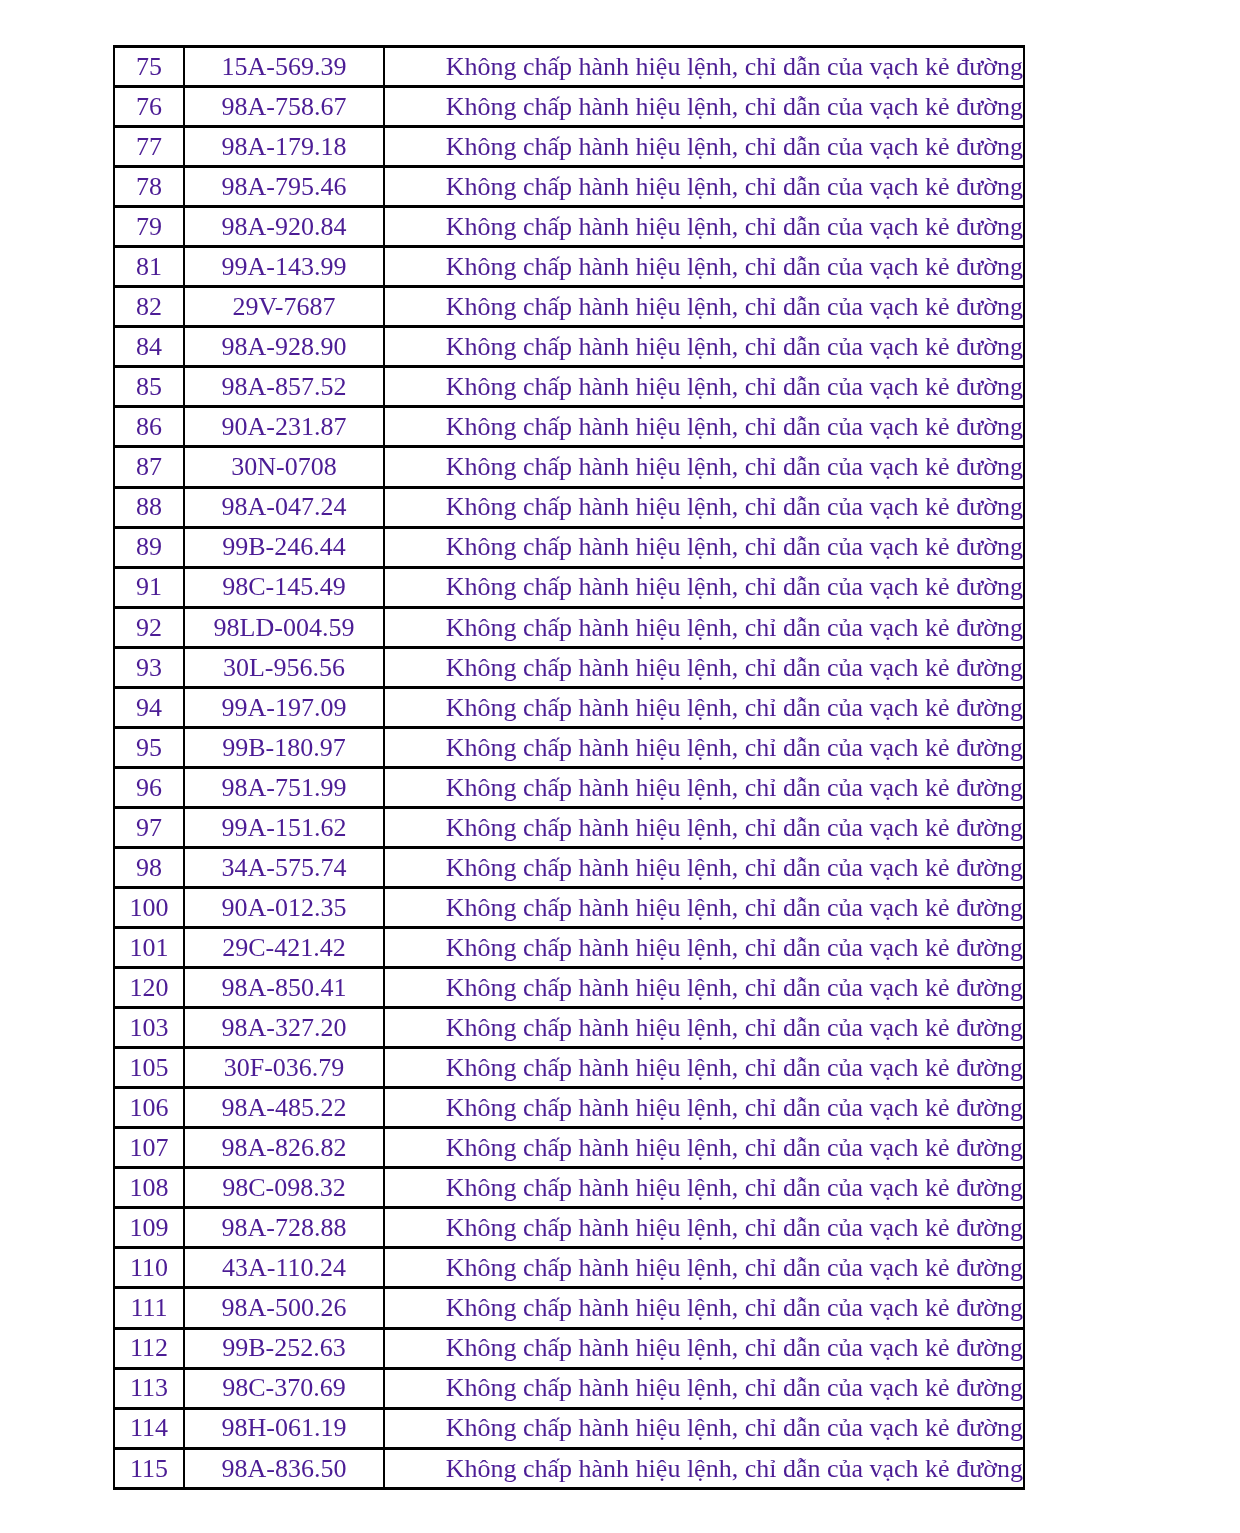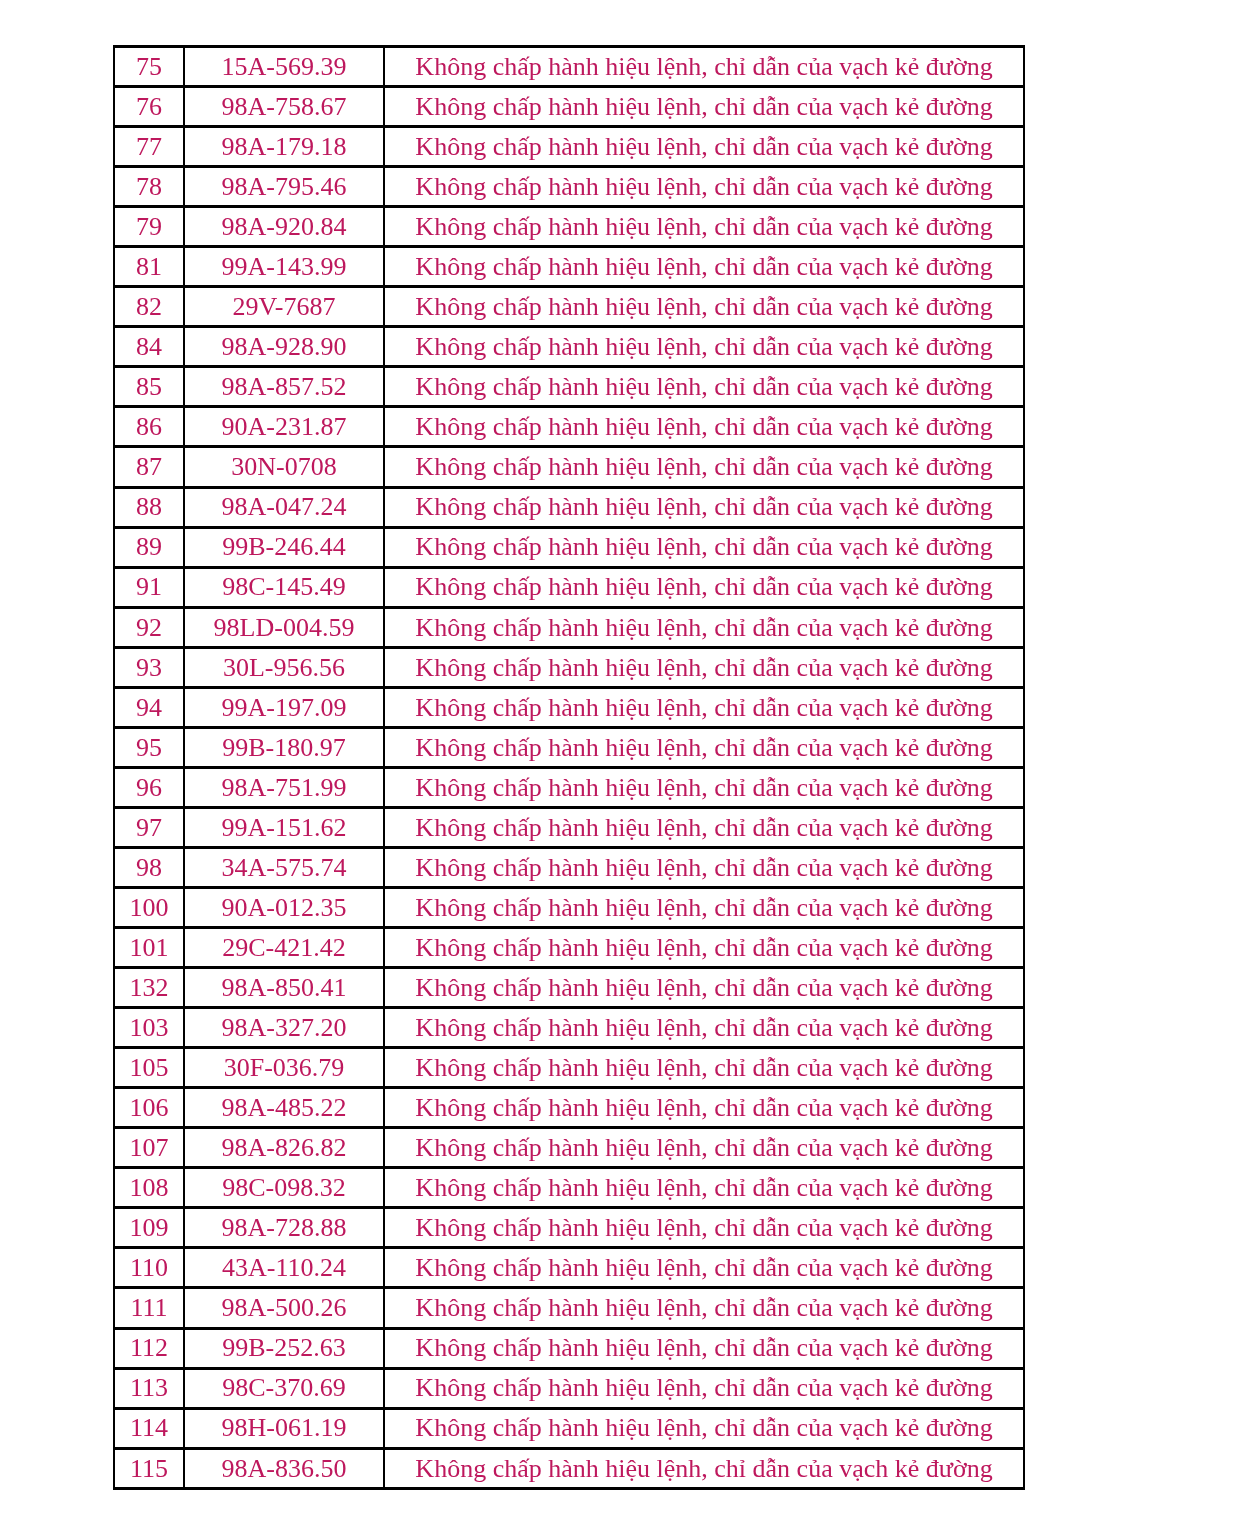--- a/index.html
+++ b/index.html
@@ -4,21 +4,21 @@
 <style>
   html, body {
     margin: 0;
     padding: 0;
   }
   .page {
     position: relative;
     width: 1240px;
     height: 1533px;
     background: #ffffff;
-    color: #be185d;
+    color: #4c1d95;
     font-family: "Liberation Serif", "DejaVu Serif", serif;
     overflow: hidden;
   }
   table.violations {
     position: absolute;
     left: 113px;
     top: 45px;
     width: 910px;
     height: 1445px;
     border-collapse: collapse;
@@ -35,21 +35,21 @@
     line-height: 1.05;
     vertical-align: middle;
     padding: 0;
     white-space: nowrap;
     overflow: hidden;
   }
   td.td-no, td.td-plate {
     text-align: center;
   }
   td.td-violation {
-    text-align: center;
+    text-align: right;
     padding-left: 20px;
   }
 </style>
 </head>
 <body>
 
 <div class="page">
   <table class="violations">
     <colgroup>
       <col class="c-no">
@@ -166,21 +166,21 @@
           <td class="td-no">100</td>
           <td class="td-plate">90A-012.35</td>
           <td class="td-violation">Không chấp hành hiệu lệnh, chỉ dẫn của vạch kẻ đường</td>
         </tr>
         <tr>
           <td class="td-no">101</td>
           <td class="td-plate">29C-421.42</td>
           <td class="td-violation">Không chấp hành hiệu lệnh, chỉ dẫn của vạch kẻ đường</td>
         </tr>
         <tr>
-          <td class="td-no">132</td>
+          <td class="td-no">120</td>
           <td class="td-plate">98A-850.41</td>
           <td class="td-violation">Không chấp hành hiệu lệnh, chỉ dẫn của vạch kẻ đường</td>
         </tr>
         <tr>
           <td class="td-no">103</td>
           <td class="td-plate">98A-327.20</td>
           <td class="td-violation">Không chấp hành hiệu lệnh, chỉ dẫn của vạch kẻ đường</td>
         </tr>
         <tr>
           <td class="td-no">105</td>

